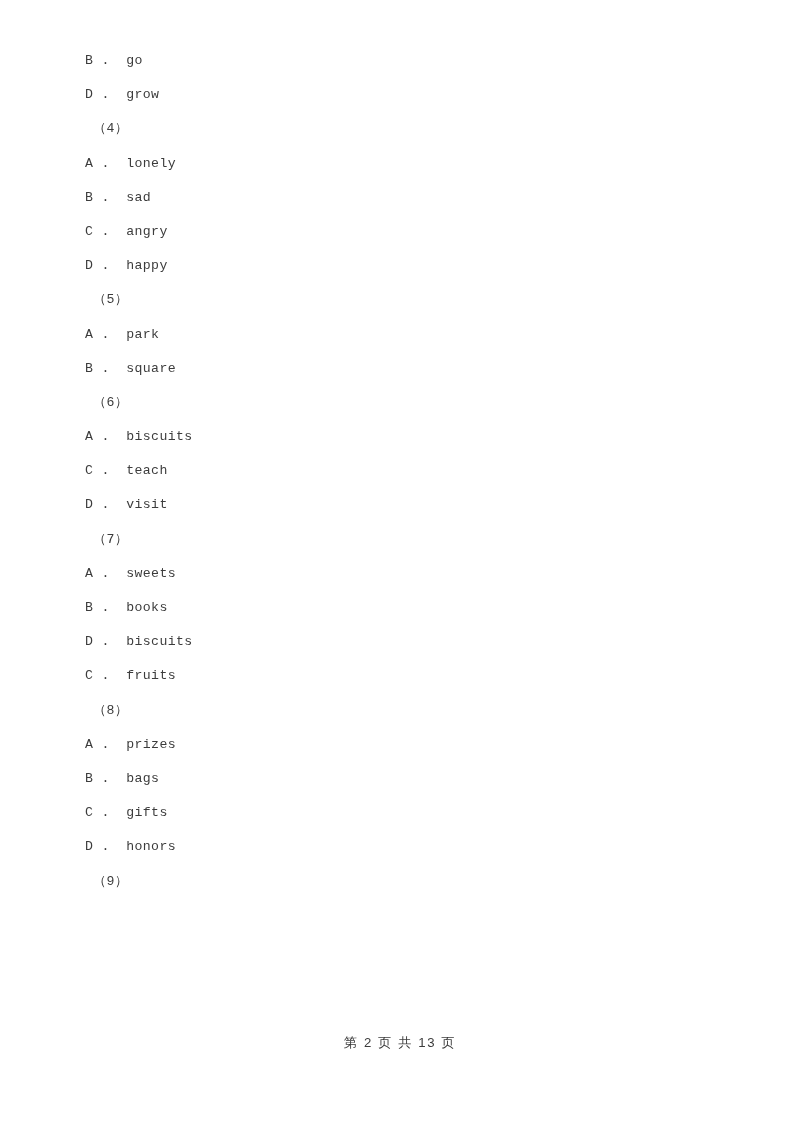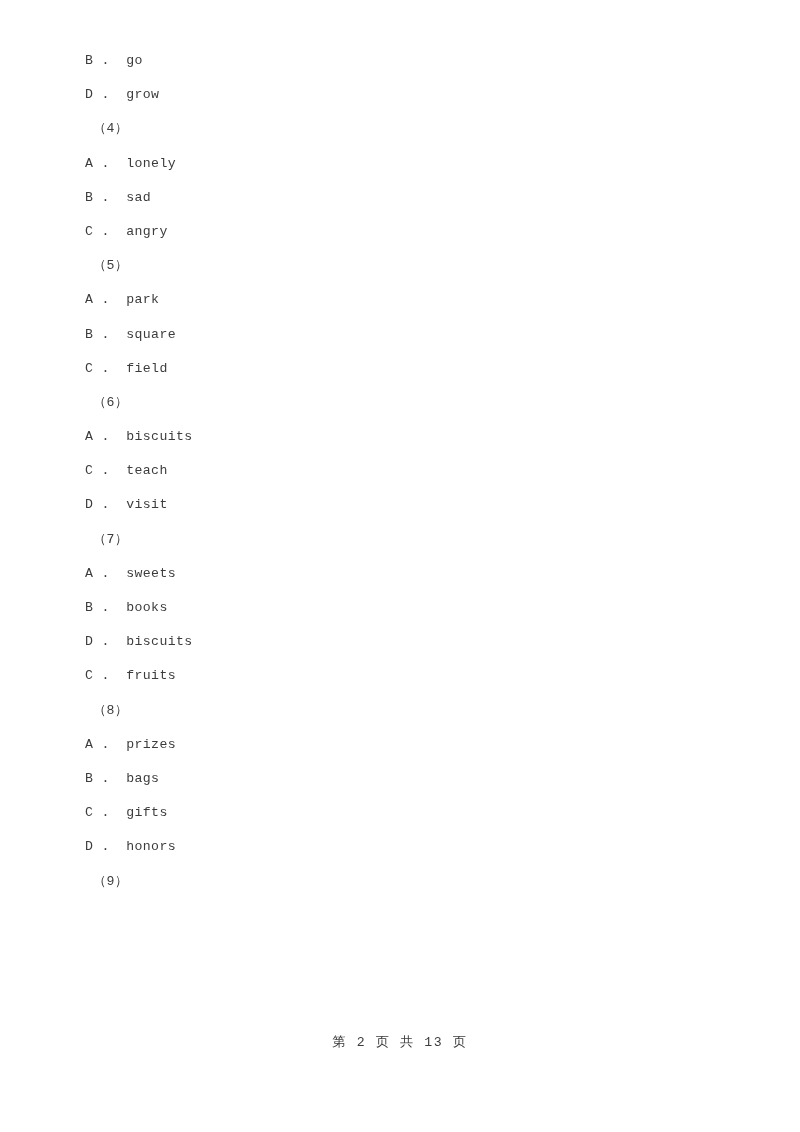--- a/index.html
+++ b/index.html
@@ -71,40 +71,40 @@
     top: 1032px;
     width: 800px;
     text-align: center;
   }
   #footer .footer-text {
     display: inline-block;
     font-size: 13.2px;
     line-height: 22px;
     color: #3c3c3c;
     letter-spacing: 1.6px;
-    font-family: Liberation Mono, monospace;
+    font-family: Liberation Sans, sans-serif;
     white-space: pre;
   }
 </style>
 </head>
 <body>
 
 <div id="page">
 
   <div id="content">
       <div class="line opt"><span class="opt-letter">B</span> <span class="opt-dot">.</span>  <span class="opt-text">go</span></div>
       <div class="line opt"><span class="opt-letter">D</span> <span class="opt-dot">.</span>  <span class="opt-text">grow</span></div>
       <div class="line qnum">（4）</div>
       <div class="line opt"><span class="opt-letter">A</span> <span class="opt-dot">.</span>  <span class="opt-text">lonely</span></div>
       <div class="line opt"><span class="opt-letter">B</span> <span class="opt-dot">.</span>  <span class="opt-text">sad</span></div>
       <div class="line opt"><span class="opt-letter">C</span> <span class="opt-dot">.</span>  <span class="opt-text">angry</span></div>
+      <div class="line opt"><span class="opt-letter">D</span> <span class="opt-dot">.</span>  <span class="opt-text">happy</span></div>
       <div class="line qnum">（5）</div>
       <div class="line opt"><span class="opt-letter">A</span> <span class="opt-dot">.</span>  <span class="opt-text">park</span></div>
       <div class="line opt"><span class="opt-letter">B</span> <span class="opt-dot">.</span>  <span class="opt-text">square</span></div>
-      <div class="line opt"><span class="opt-letter">C</span> <span class="opt-dot">.</span>  <span class="opt-text">field</span></div>
       <div class="line qnum">（6）</div>
       <div class="line opt"><span class="opt-letter">A</span> <span class="opt-dot">.</span>  <span class="opt-text">biscuits</span></div>
       <div class="line opt"><span class="opt-letter">C</span> <span class="opt-dot">.</span>  <span class="opt-text">teach</span></div>
       <div class="line opt"><span class="opt-letter">D</span> <span class="opt-dot">.</span>  <span class="opt-text">visit</span></div>
       <div class="line qnum">（7）</div>
       <div class="line opt"><span class="opt-letter">A</span> <span class="opt-dot">.</span>  <span class="opt-text">sweets</span></div>
       <div class="line opt"><span class="opt-letter">B</span> <span class="opt-dot">.</span>  <span class="opt-text">books</span></div>
       <div class="line opt"><span class="opt-letter">D</span> <span class="opt-dot">.</span>  <span class="opt-text">biscuits</span></div>
       <div class="line opt"><span class="opt-letter">C</span> <span class="opt-dot">.</span>  <span class="opt-text">fruits</span></div>
       <div class="line qnum">（8）</div>

